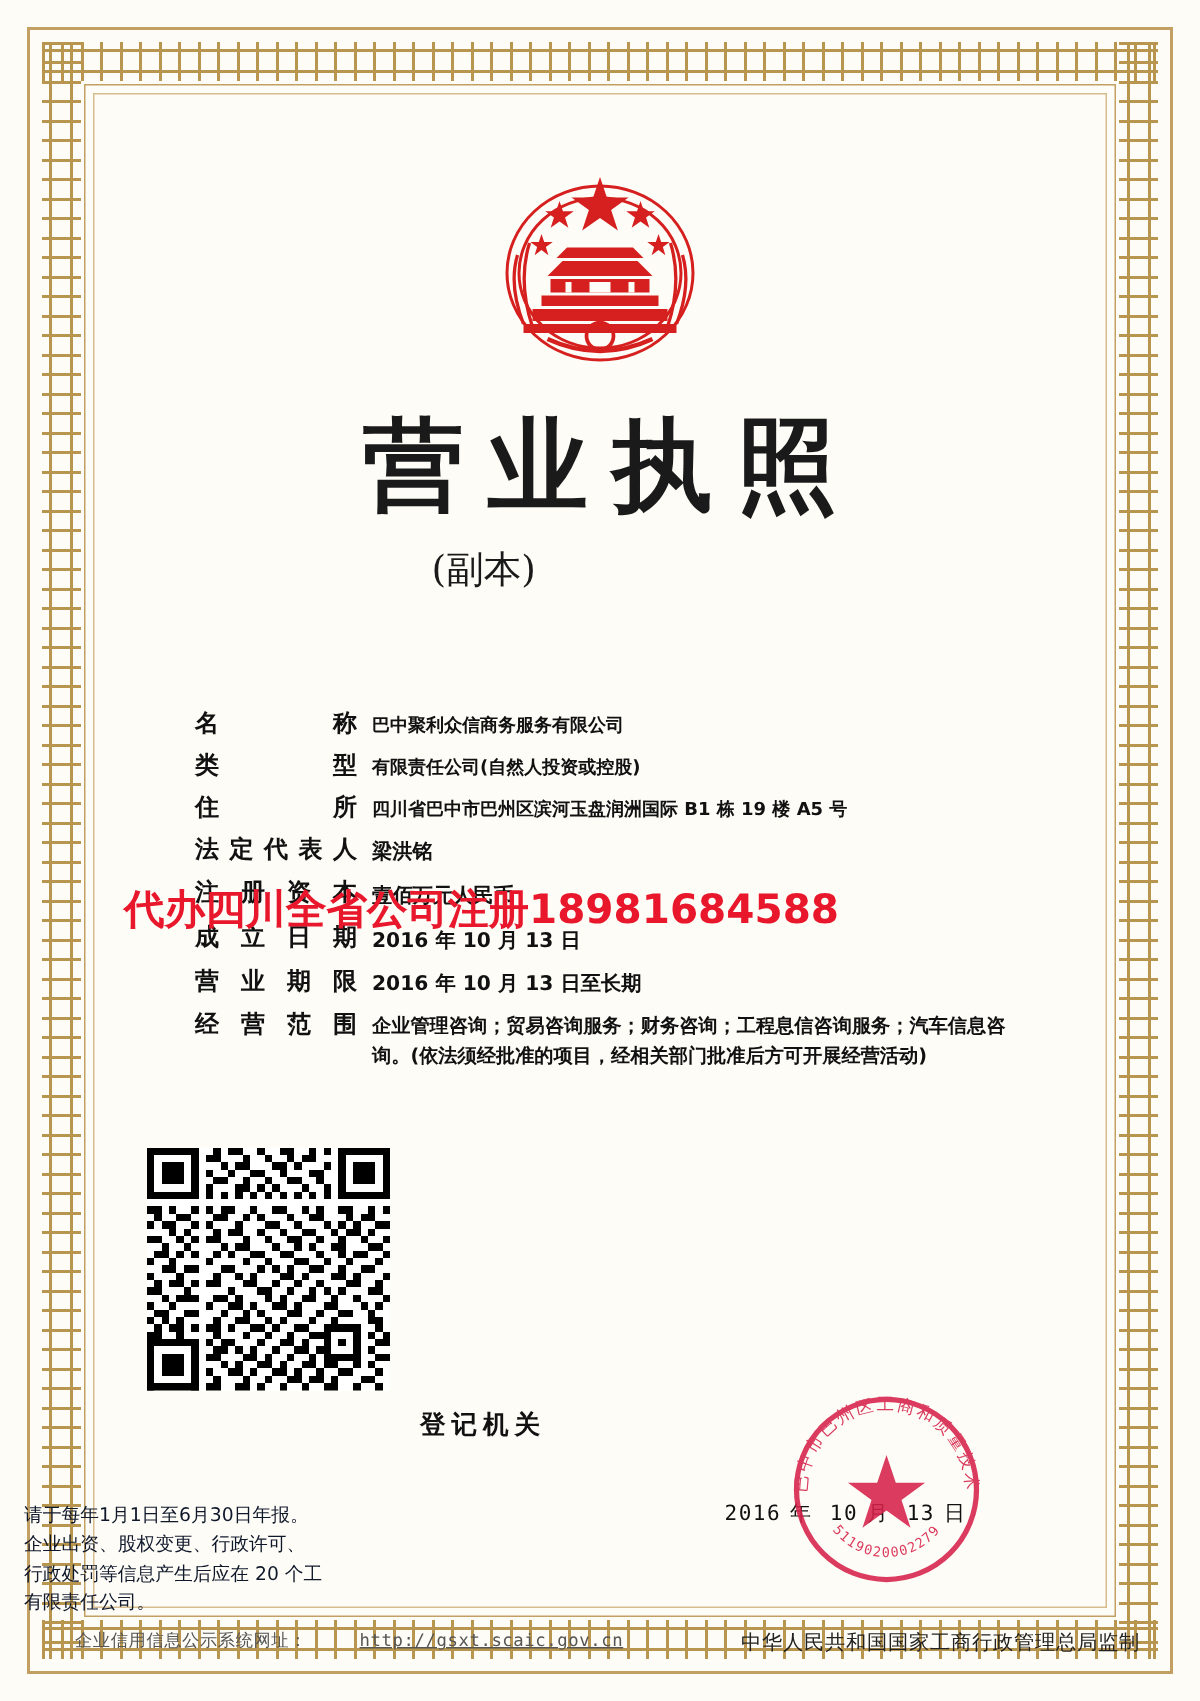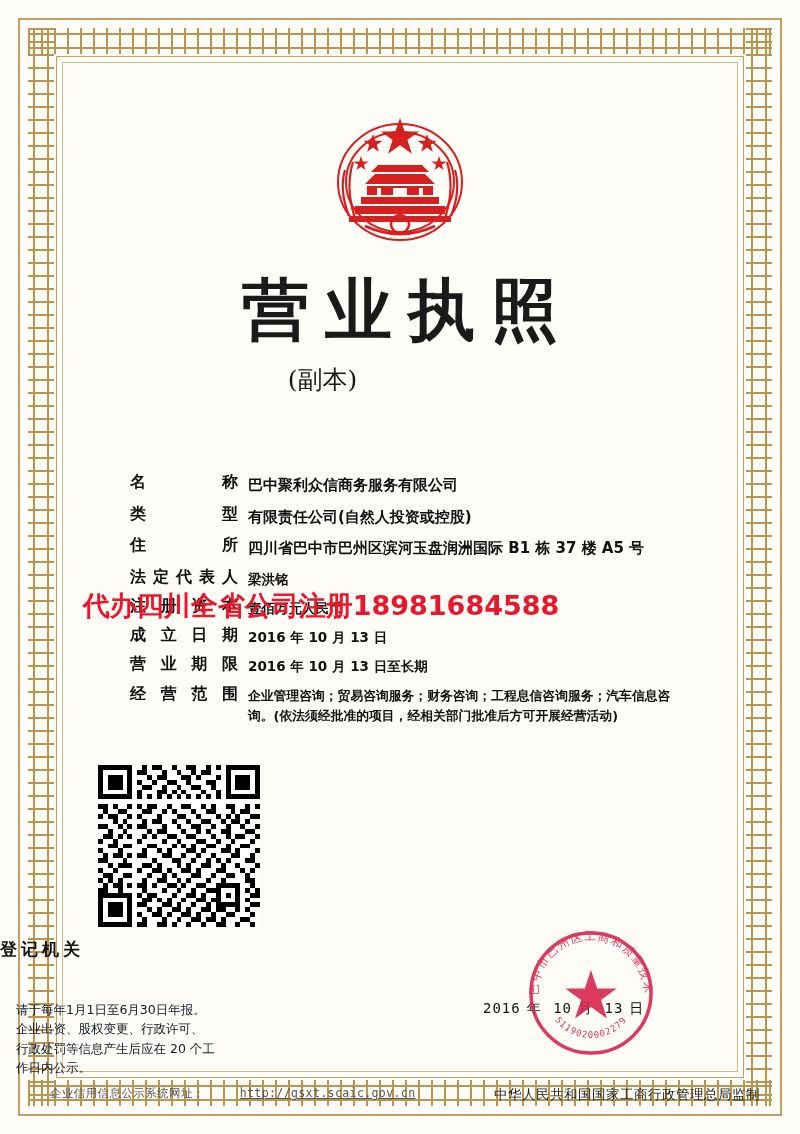--- a/index.html
+++ b/index.html
@@ -159,21 +159,21 @@
   .row .val {
     flex: 1;
     font-family: "DejaVu Sans", sans-serif;
     font-size: 13.5px;
     font-weight: bold;
     color: #111;
     line-height: 1.5;
     padding-top: 2px;
   }
   .row .val.big {
-    font-size: 15px;
+    font-size: 12px;
   }
   .row.scope .val { line-height: 1.6; font-size: 12.8px; }
 
   
   .red-ad {
     position: absolute;
     top: 588px;
     left: 0;
     width: 642px;
     text-align: center;
@@ -195,21 +195,21 @@
     height: 162px;
     background: #fff;
   }
 
   
   .registry {
     position: absolute;
     left: 0;
     top: 938px;
     width: 644px;
-    text-align: left;
+    text-align: center;
     font-family: "DejaVu Serif", serif;
     font-size: 17px;
     font-weight: bold;
     letter-spacing: 4px;
     color: #111;
   }
 
   
   .dateline {
     position: absolute;
@@ -345,21 +345,21 @@
         <span>型</span>
       </div>
       <div class="val big">有限责任公司(自然人投资或控股)</div>
     </div>
 
     <div class="row">
       <div class="lbl">
         <span>住</span>
         <span>所</span>
       </div>
-      <div class="val big">四川省巴中市巴州区滨河玉盘润洲国际 B1 栋 37 楼 A5 号</div>
+      <div class="val big">四川省巴中市巴州区滨河玉盘润洲国际 B1 栋 19 楼 A5 号</div>
     </div>
 
     <div class="row">
       <div class="lbl">
         <span>法</span>
         <span>定</span>
         <span>代</span>
         <span>表</span>
         <span>人</span>
       </div>
@@ -739,21 +739,21 @@
   <div class="dateline">
     <span class="num">2016</span><span>年</span>
     <span class="num">10</span><span>月</span>
     <span class="num">13</span><span>日</span>
   </div>
 
   <div class="notes">
     <div>请于每年1月1日至6月30日年报。</div>
     <div>企业出资、股权变更、行政许可、</div>
     <div>行政处罚等信息产生后应在 20 个工</div>
-    <div>作日内公示。</div>
+    <div>有限责任公司。</div>
   </div>
 
   <div class="footer-site">
     <span>企业信用信息公示系统网址：</span><span class="url">http://gsxt.scaic.gov.cn</span>
   </div>
   <div class="footer-right">中华人民共和国国家工商行政管理总局监制</div>
 
 </div>
 
 </body></html>

